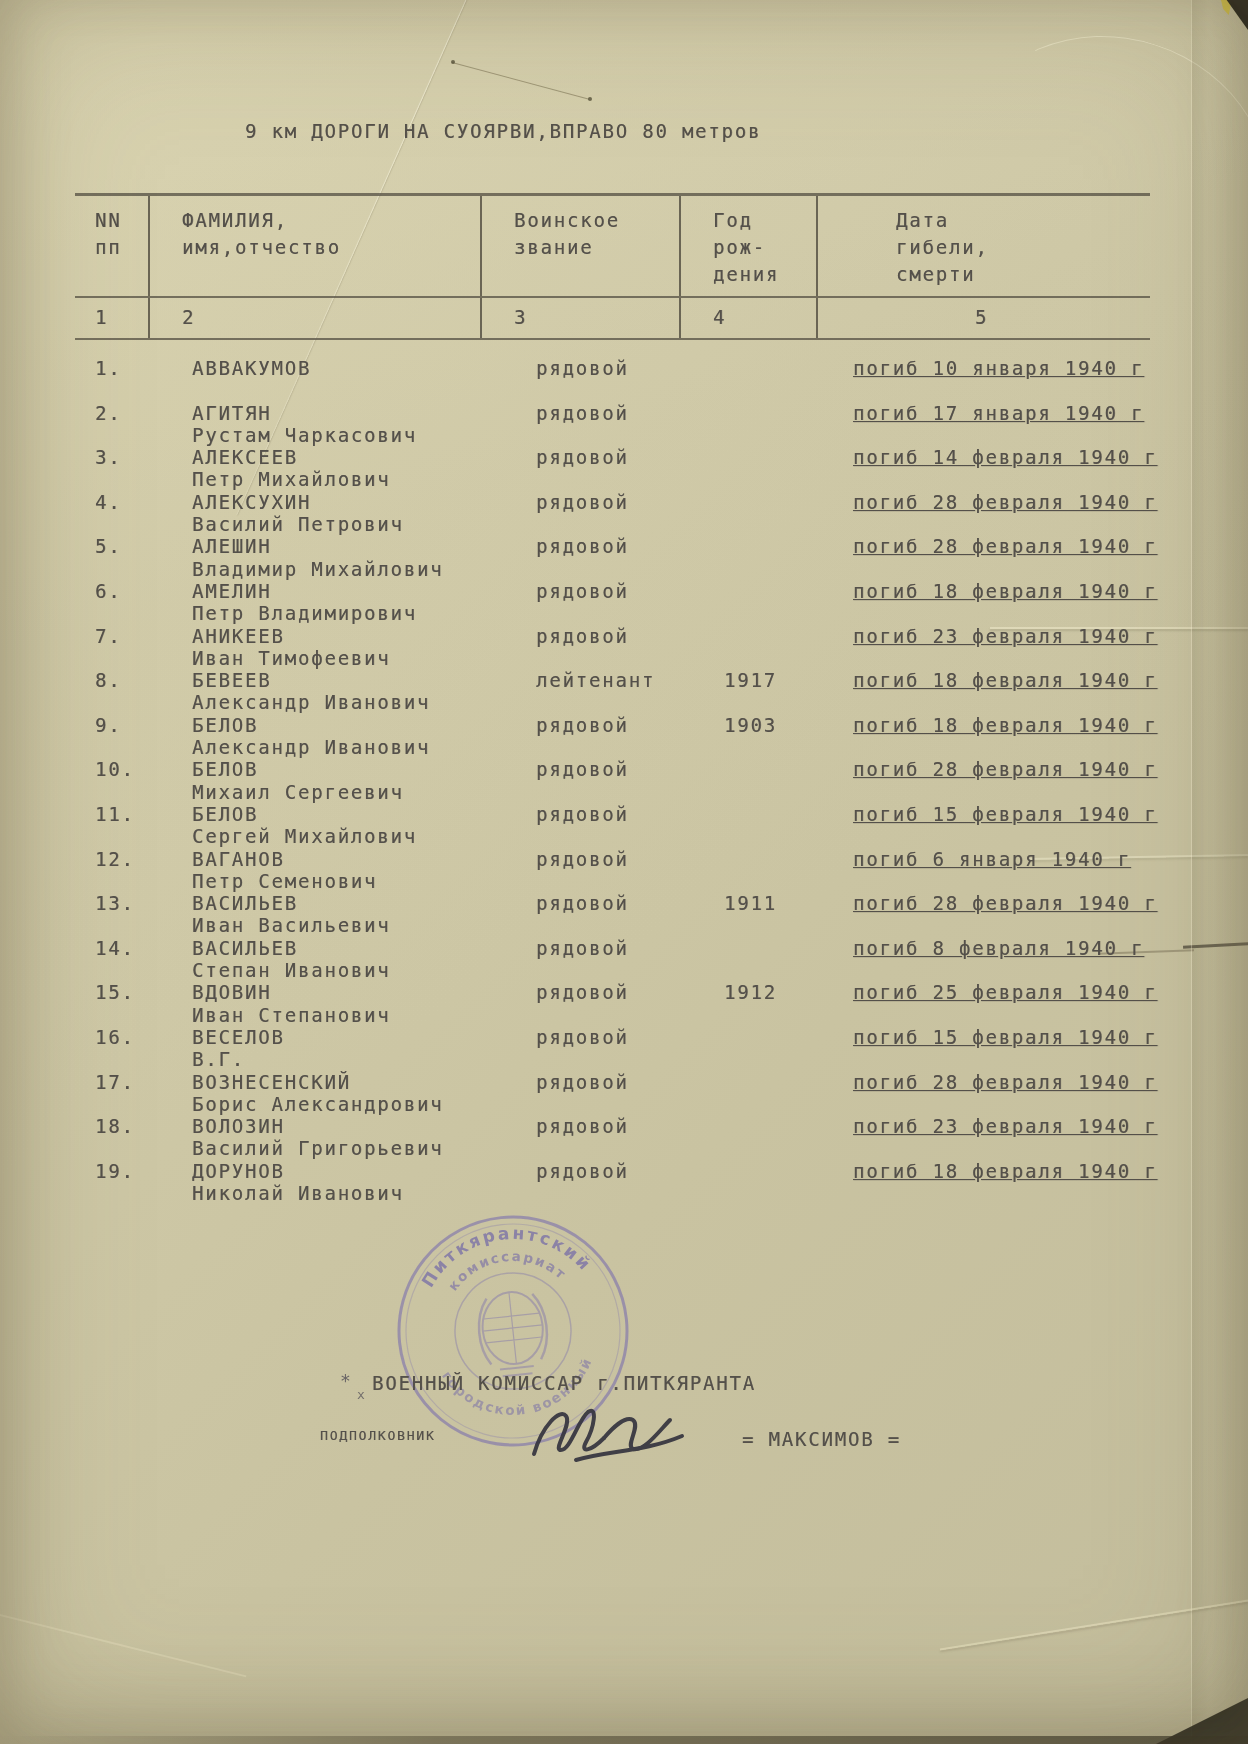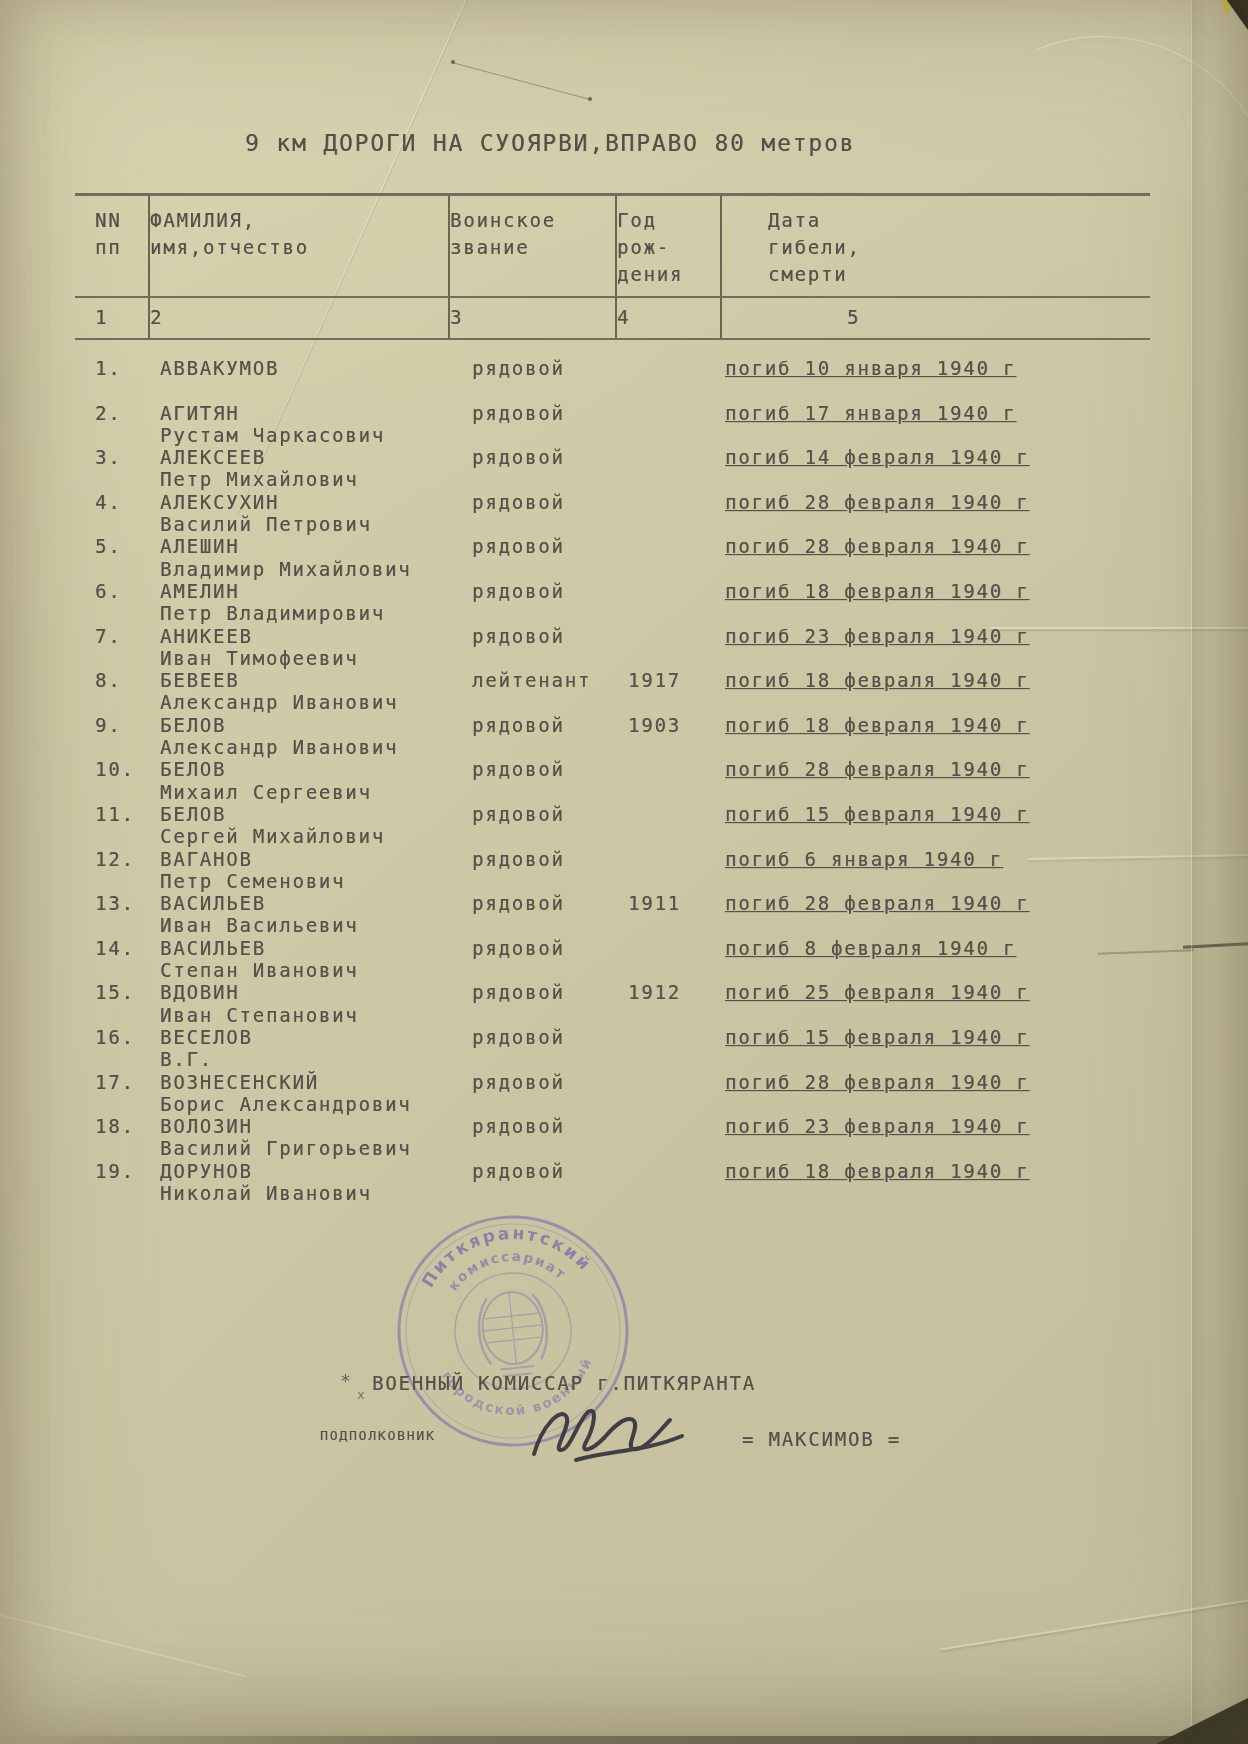--- a/index.html
+++ b/index.html
@@ -9,25 +9,25 @@
     background:
       linear-gradient(160deg, rgba(228,222,190,.35) 0%, rgba(210,204,170,.15) 30%, rgba(0,0,0,0) 55%),
       linear-gradient(135deg,#d5cfab 0%, #cfc9a7 35%, #c9c3a1 62%, #c3bd9c 100%);
     color:#54504a;
   }
   .page::after{
     content:"";position:absolute;inset:0;pointer-events:none;
     box-shadow: inset 0 0 150px rgba(105,96,62,.30), inset 0 -28px 70px rgba(95,88,58,.22), inset 14px 0 40px rgba(120,110,80,.12);
   }
   .typed{white-space:nowrap;letter-spacing:1.8px;text-shadow:0.4px 0.3px 0.6px rgba(84,80,74,.55);}
-  .title{position:absolute;left:245px;top:130px;font-size:23px;}
+  .title{position:absolute;left:245px;top:120px;font-size:19px;}
   
   .table{position:absolute;left:75px;top:193px;width:1075px;font-size:19px;}
   .hline{background:#5b5648;opacity:.8;}
-  .grid5{display:grid;grid-template-columns:75px 300px 167px 105px auto;}
+  .grid5{display:grid;grid-template-columns:75px 300px 167px 105px auto;gap:32px;}
   .hcell{border-right:2px solid rgba(80,75,62,.8);padding-top:11px;line-height:27px;}
   .hcell:last-child{border-right:none;}
   .hrow1{height:100px;}
   .hrow2{height:40px;}
   .hrow2 .hcell{padding-top:8px;line-height:22px;}
   .tc{text-align:left;}
   .c1pad{padding-left:20px;}
   .c5pad{padding-left:46px;}
   .ln{display:block;}
   .tbody{padding-top:17px;}

